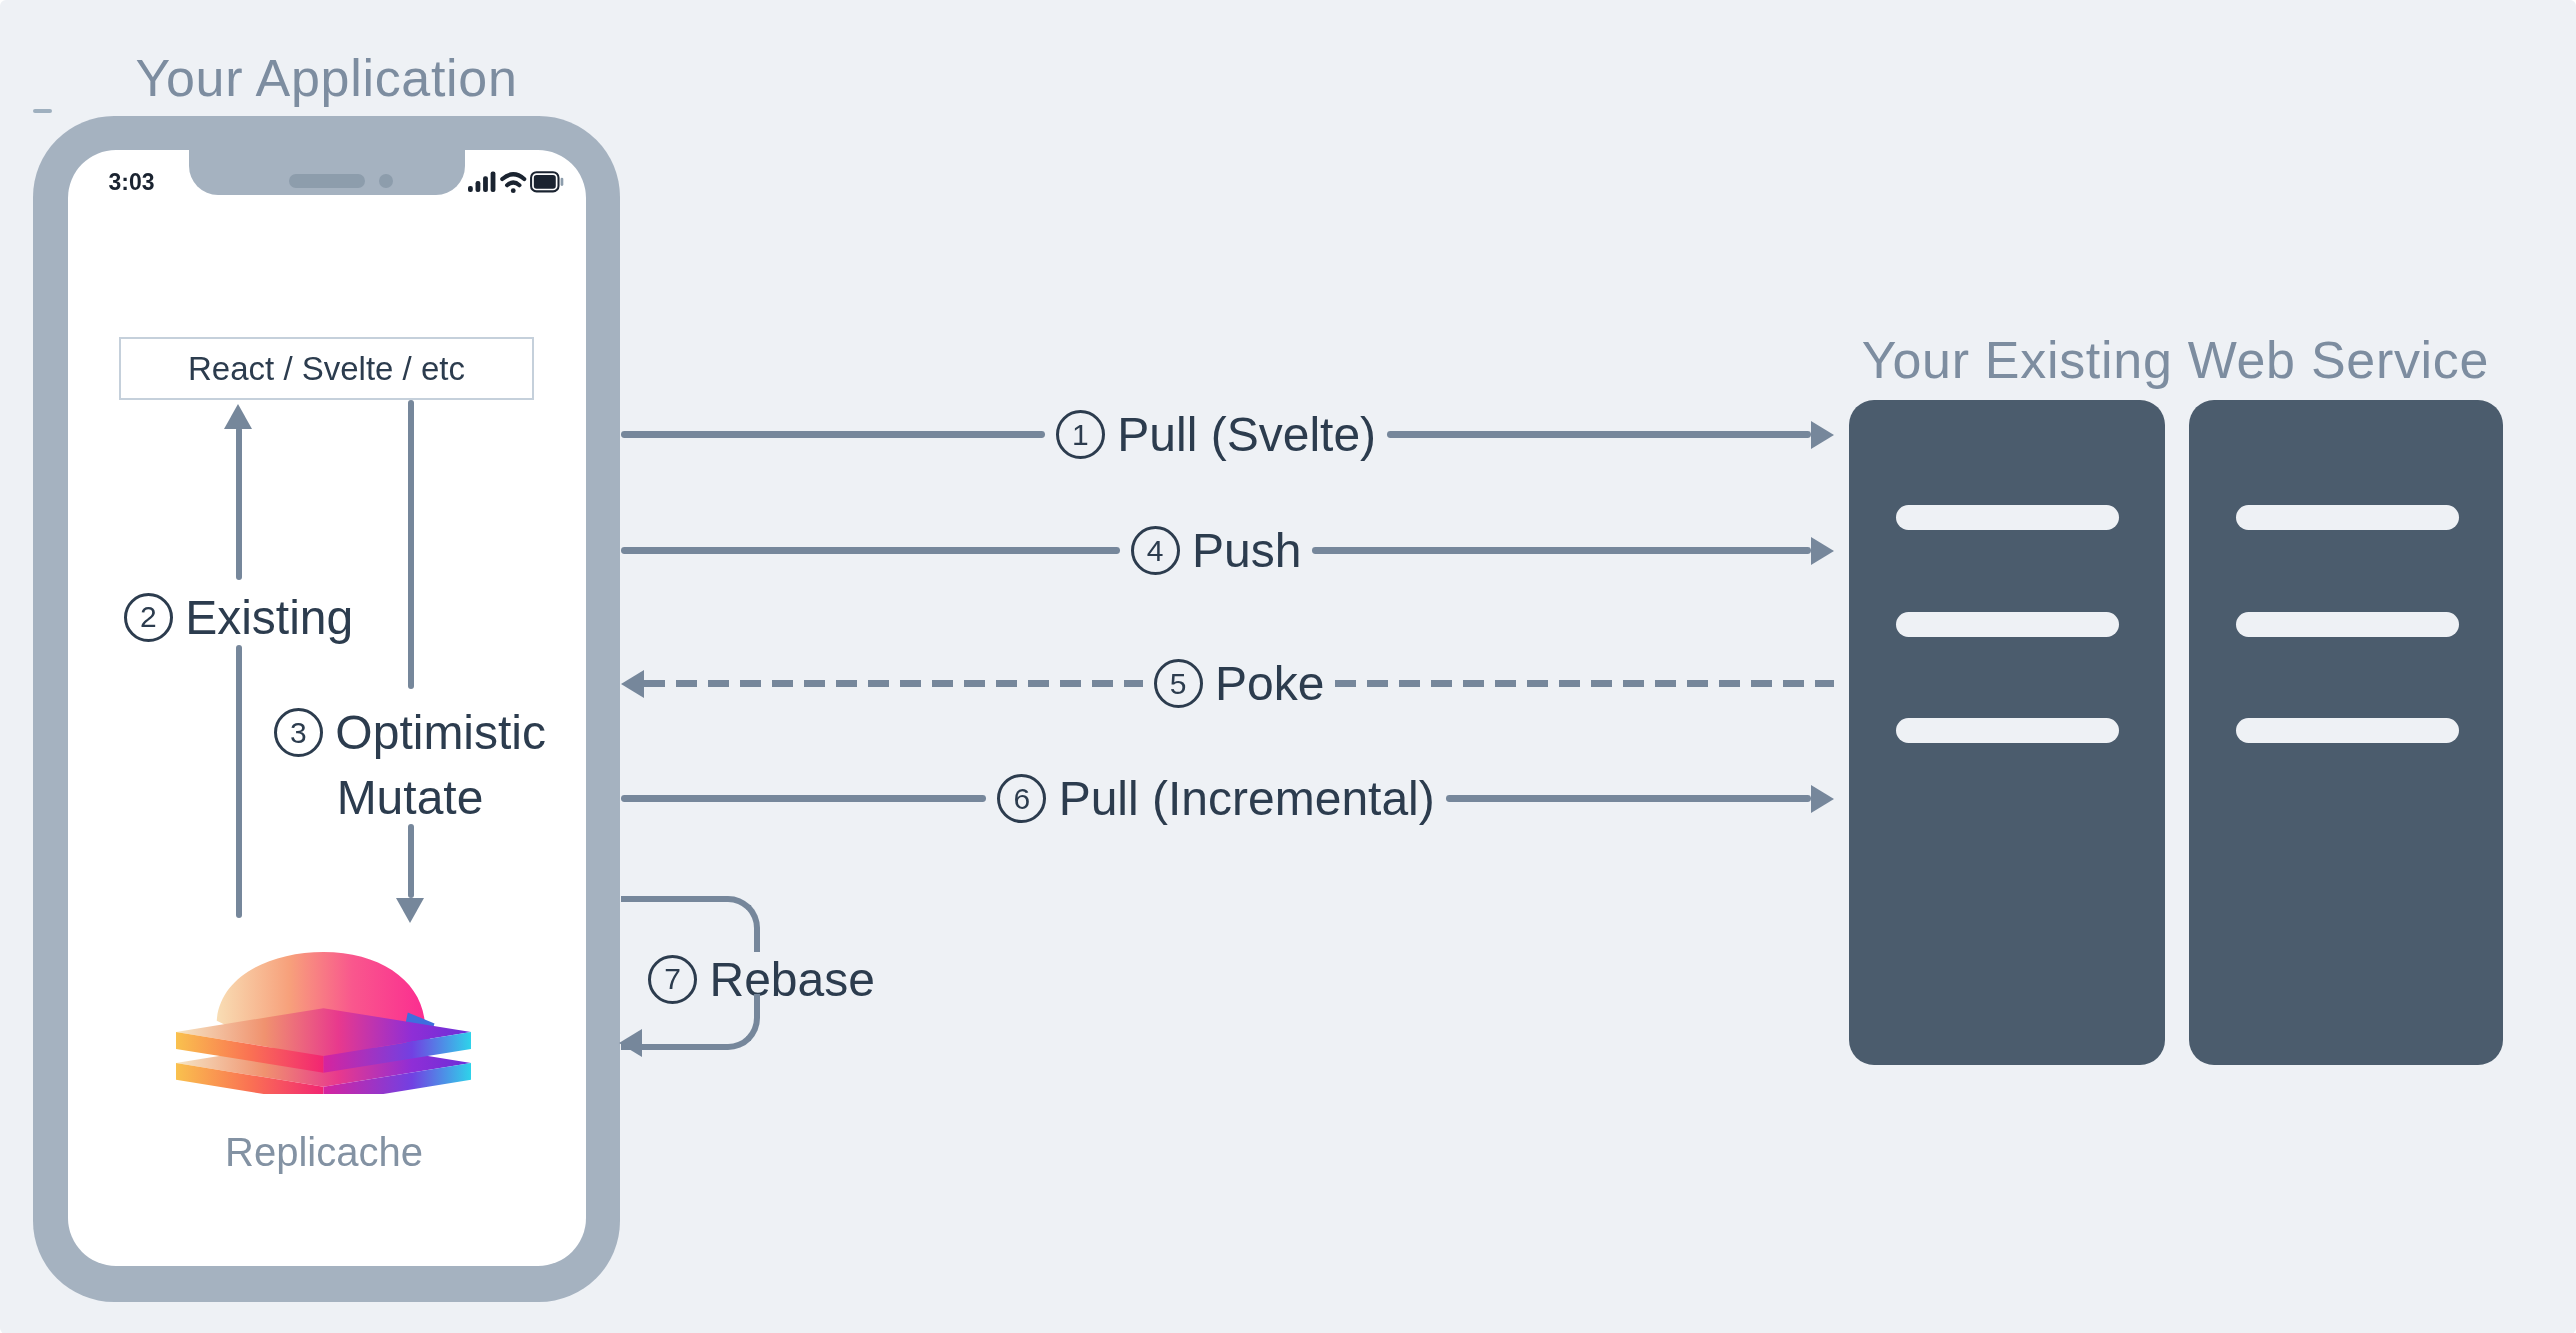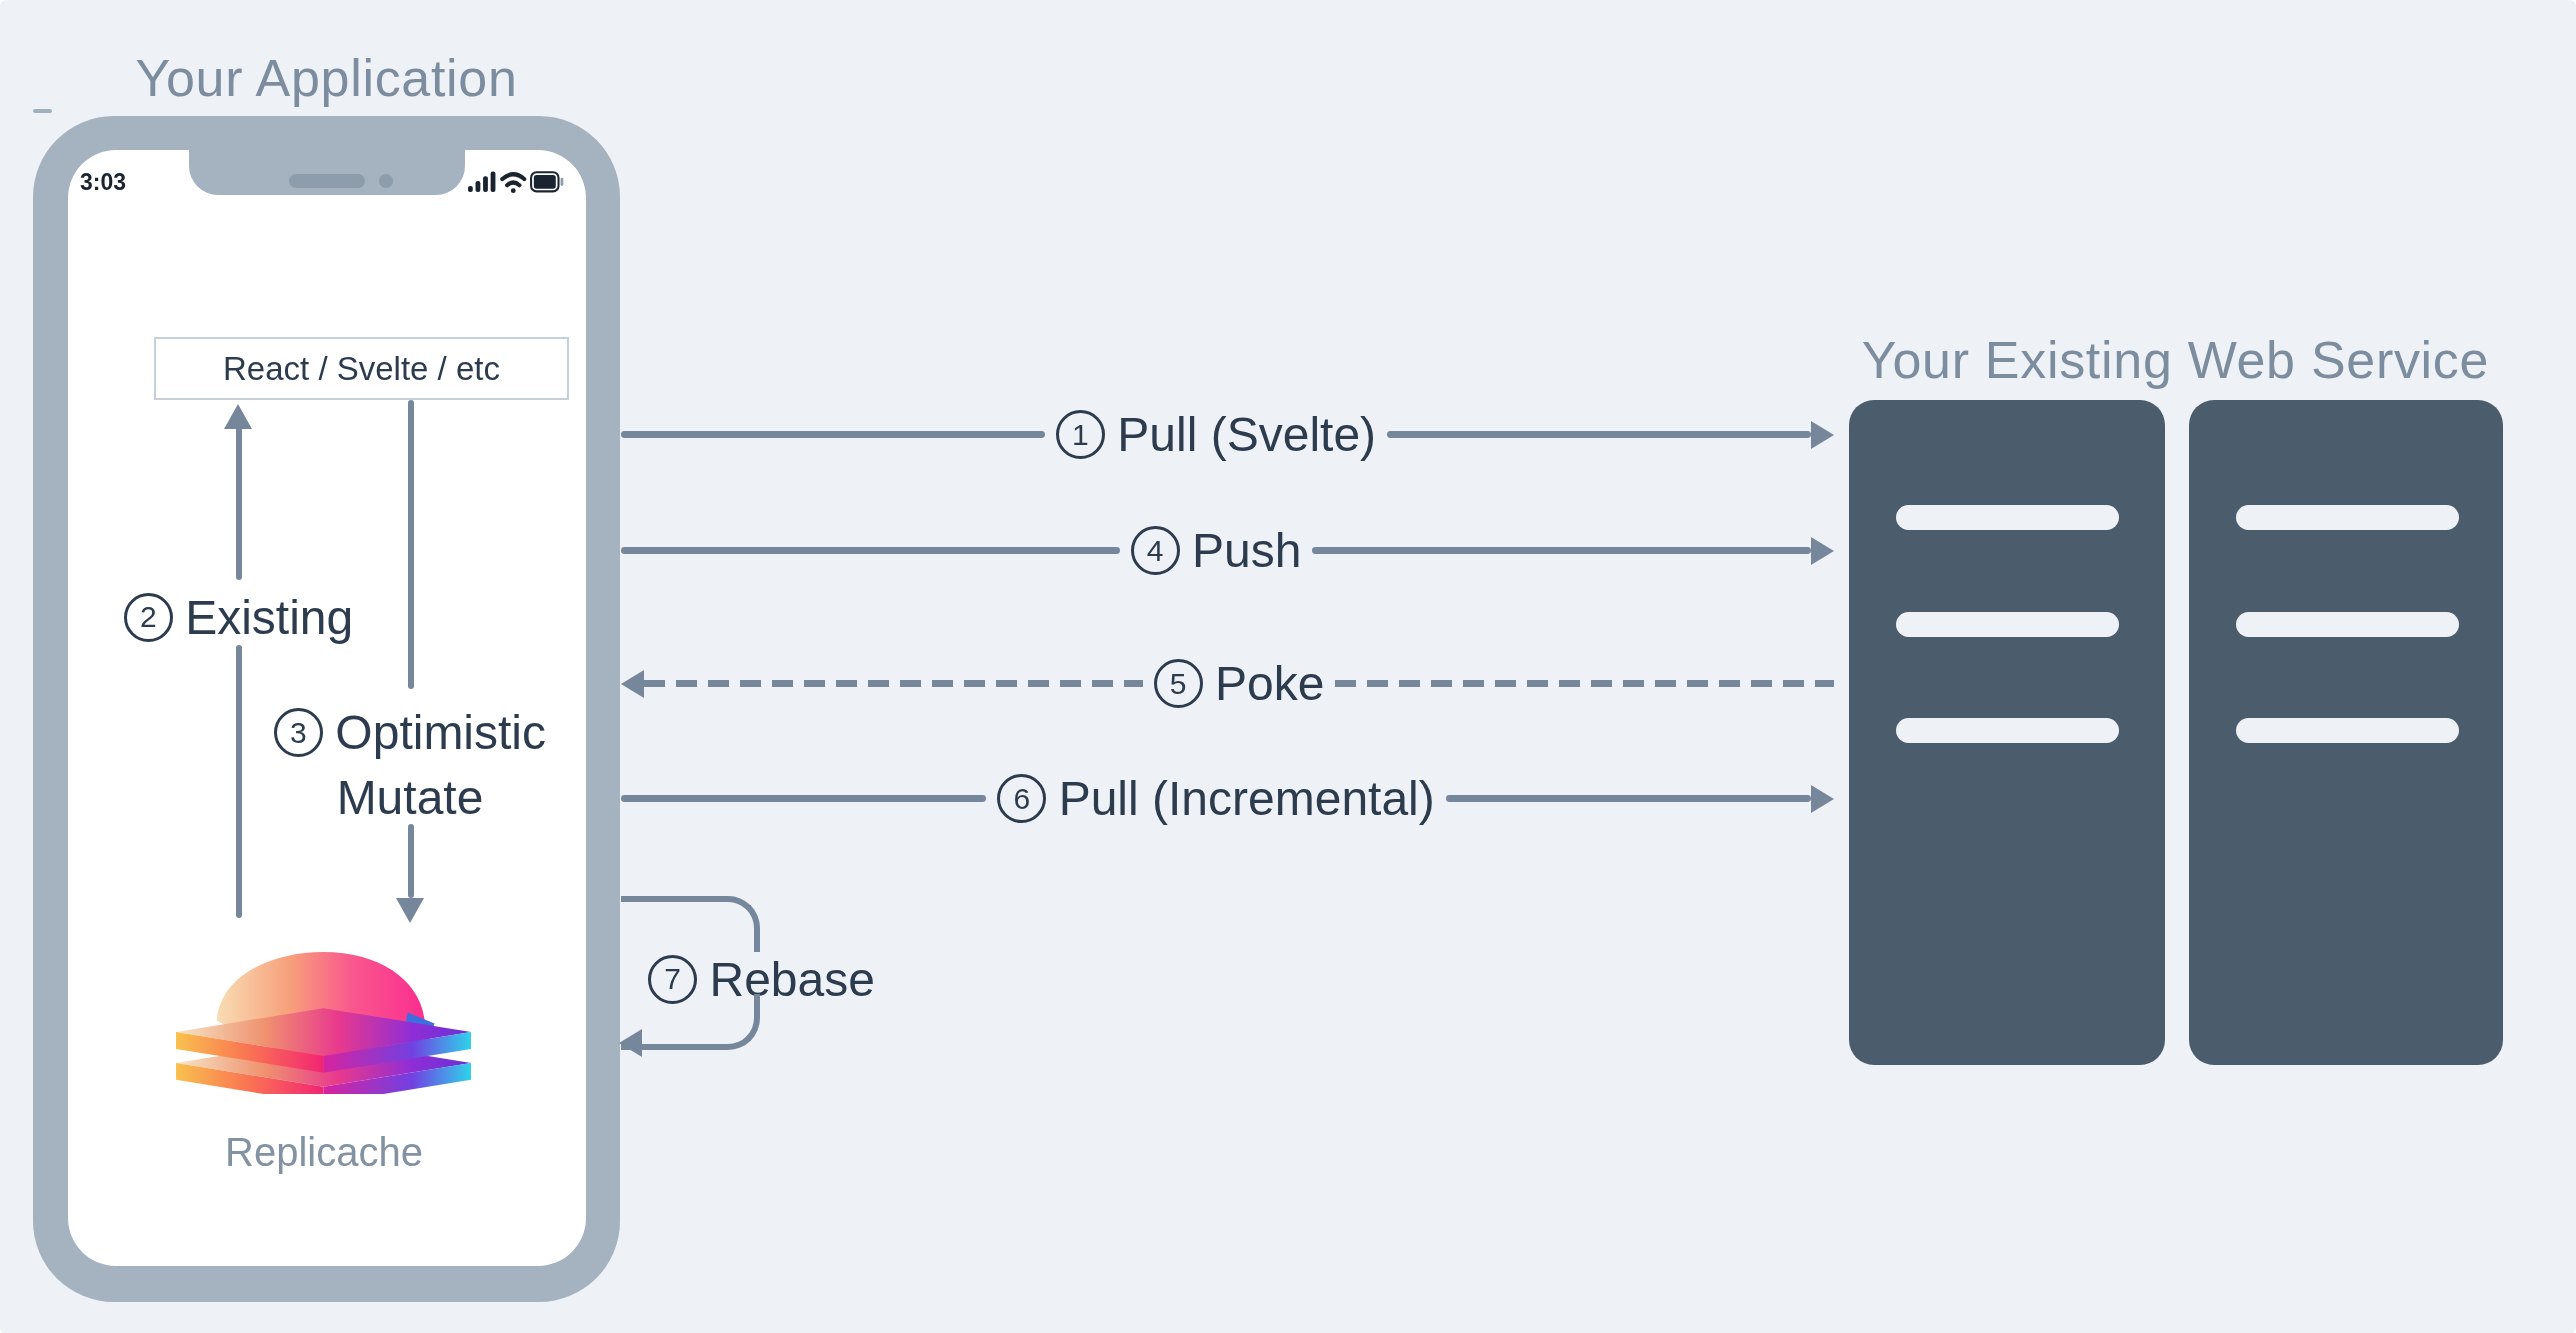--- a/index.html
+++ b/index.html
@@ -9,26 +9,26 @@
 
   
   .big-title{font-size:52px;color:#7d8da0;text-align:center;white-space:nowrap;letter-spacing:0.7px;}
 
   
   .phone-bezel{left:33px;top:116px;width:587px;height:1186px;background:#a5b2c0;border-radius:81px;}
   .phone-screen{left:68px;top:150px;width:518px;height:1116px;background:#ffffff;border-radius:48px;}
   .notch{left:189px;top:150px;width:276px;height:45px;background:#a5b2c0;border-radius:0 0 29px 29px;}
   .speaker{left:289px;top:174px;width:76px;height:13.8px;background:#8d9dac;border-radius:6.9px;}
   .camera{left:379px;top:174px;width:13.8px;height:13.8px;background:#8d9dac;border-radius:50%;}
-  .status-time{left:80px;top:169px;width:103px;font-size:23px;font-weight:bold;color:#1a2330;text-align:left;}
+  .status-time{left:80px;top:169px;width:103px;font-size:23px;font-weight:bold;color:#1a2330;text-align:center;}
   .stray-dash{left:33px;top:109px;width:19.3px;height:4.1px;background:#9fb0bf;border-radius:2.1px;}
 
   
   .fw-box{left:119px;top:337px;width:411px;height:59px;background:#ffffff;border:2.1px solid #c5d0db;
-          display:flex;align-items:center;justify-content:center;font-size:33px;color:#2c3c4e;white-space:nowrap;margin-left:35px;}
+          display:flex;align-items:center;justify-content:center;font-size:33px;color:#2c3c4e;white-space:nowrap;}
 
   
   .vline{width:6.2px;background:#76879b;border-radius:3.4px;}
   .hline{flex:1;height:6.2px;background:#76879b;border-radius:3.4px;}
   .dline{flex:1;height:6.9px;background:repeating-linear-gradient(90deg,#76879b 0 20.7px,transparent 20.7px 32px);}
   .ah-right{width:0;height:0;border-left:23.4px solid #76879b;border-top:14.5px solid transparent;border-bottom:14.5px solid transparent;}
   .ah-left{width:0;height:0;border-right:23.4px solid #76879b;border-top:14.5px solid transparent;border-bottom:14.5px solid transparent;}
   .ah-up{width:0;height:0;border-bottom:25px solid #76879b;border-left:14.5px solid transparent;border-right:14.5px solid transparent;}
   .ah-down{width:0;height:0;border-top:25px solid #76879b;border-left:14.5px solid transparent;border-right:14.5px solid transparent;}
 

